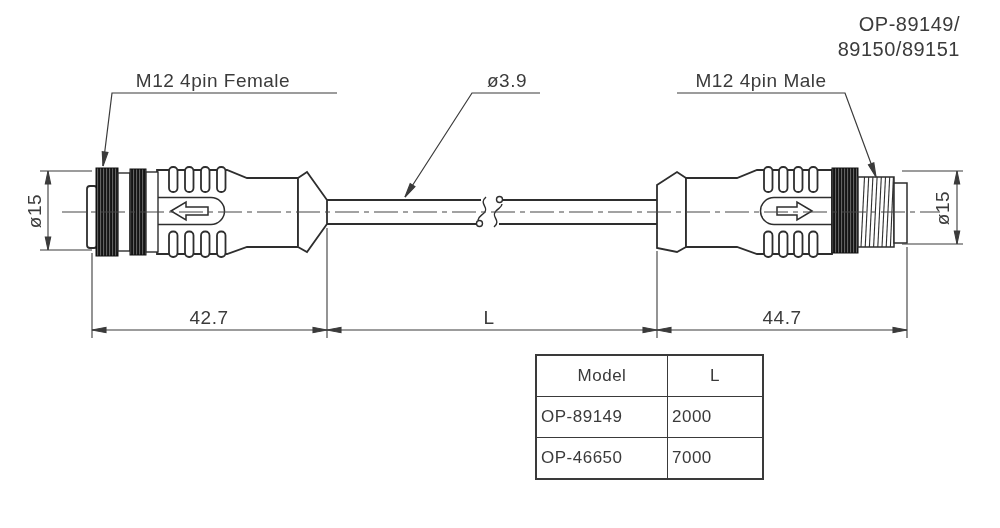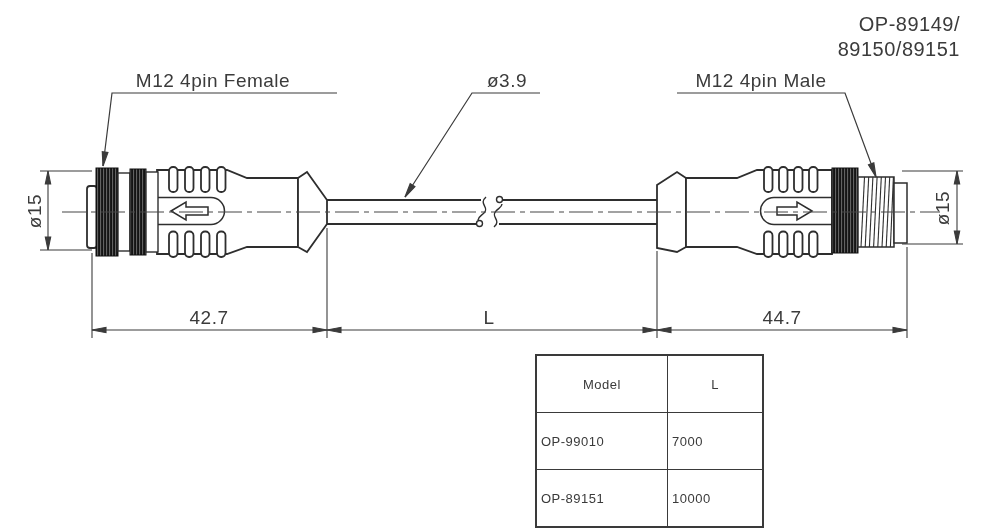--- a/index.html
+++ b/index.html
@@ -9,22 +9,22 @@
   }
   svg{position:absolute;left:0;top:0;}
   svg text{
     font-family:"Liberation Sans", sans-serif;
     fill:#3b3b3b;font-size:19px;letter-spacing:0.5px;
   }
   svg text.pn{font-size:20px;}
   .table-wrap{position:absolute;left:535px;top:354px;}
   .table-wrap table{border-collapse:collapse;border:2px solid #3a3a3a;table-layout:fixed;}
   .table-wrap th,.table-wrap td{
-    border:1.5px solid #3a3a3a;font-size:13px;font-weight:normal;color:#3a3a3a;
-    vertical-align:middle;height:32px;padding:12px 4px;letter-spacing:0.5px;
+    border:1.5px solid #3a3a3a;font-size:17px;font-weight:normal;color:#3a3a3a;
+    vertical-align:middle;height:32px;padding:4px 4px;letter-spacing:0.5px;
   }
   .table-wrap th.c1,.table-wrap td.c1{width:122px;}
   .table-wrap th.c2,.table-wrap td.c2{width:86px;}
 </style>
 </head>
 <body>
 
 <div id="canvas">
 <svg width="1000" height="528" viewBox="0 0 1000 528">
   <defs>
@@ -162,23 +162,23 @@
 <div class="table-wrap">
   <table>
     <thead>
       <tr>
         <th class="c1">Model</th>
         <th class="c2">L</th>
       </tr>
     </thead>
     <tbody>
       <tr>
-        <td class="c1">OP-99010</td>
-        <td class="c2">7000</td>
+        <td class="c1">OP-89149</td>
+        <td class="c2">2000</td>
       </tr>
       <tr>
-        <td class="c1">OP-89151</td>
-        <td class="c2">10000</td>
+        <td class="c1">OP-46650</td>
+        <td class="c2">7000</td>
       </tr>
     </tbody>
   </table>
 </div>
 </div>
 
 </body></html>

